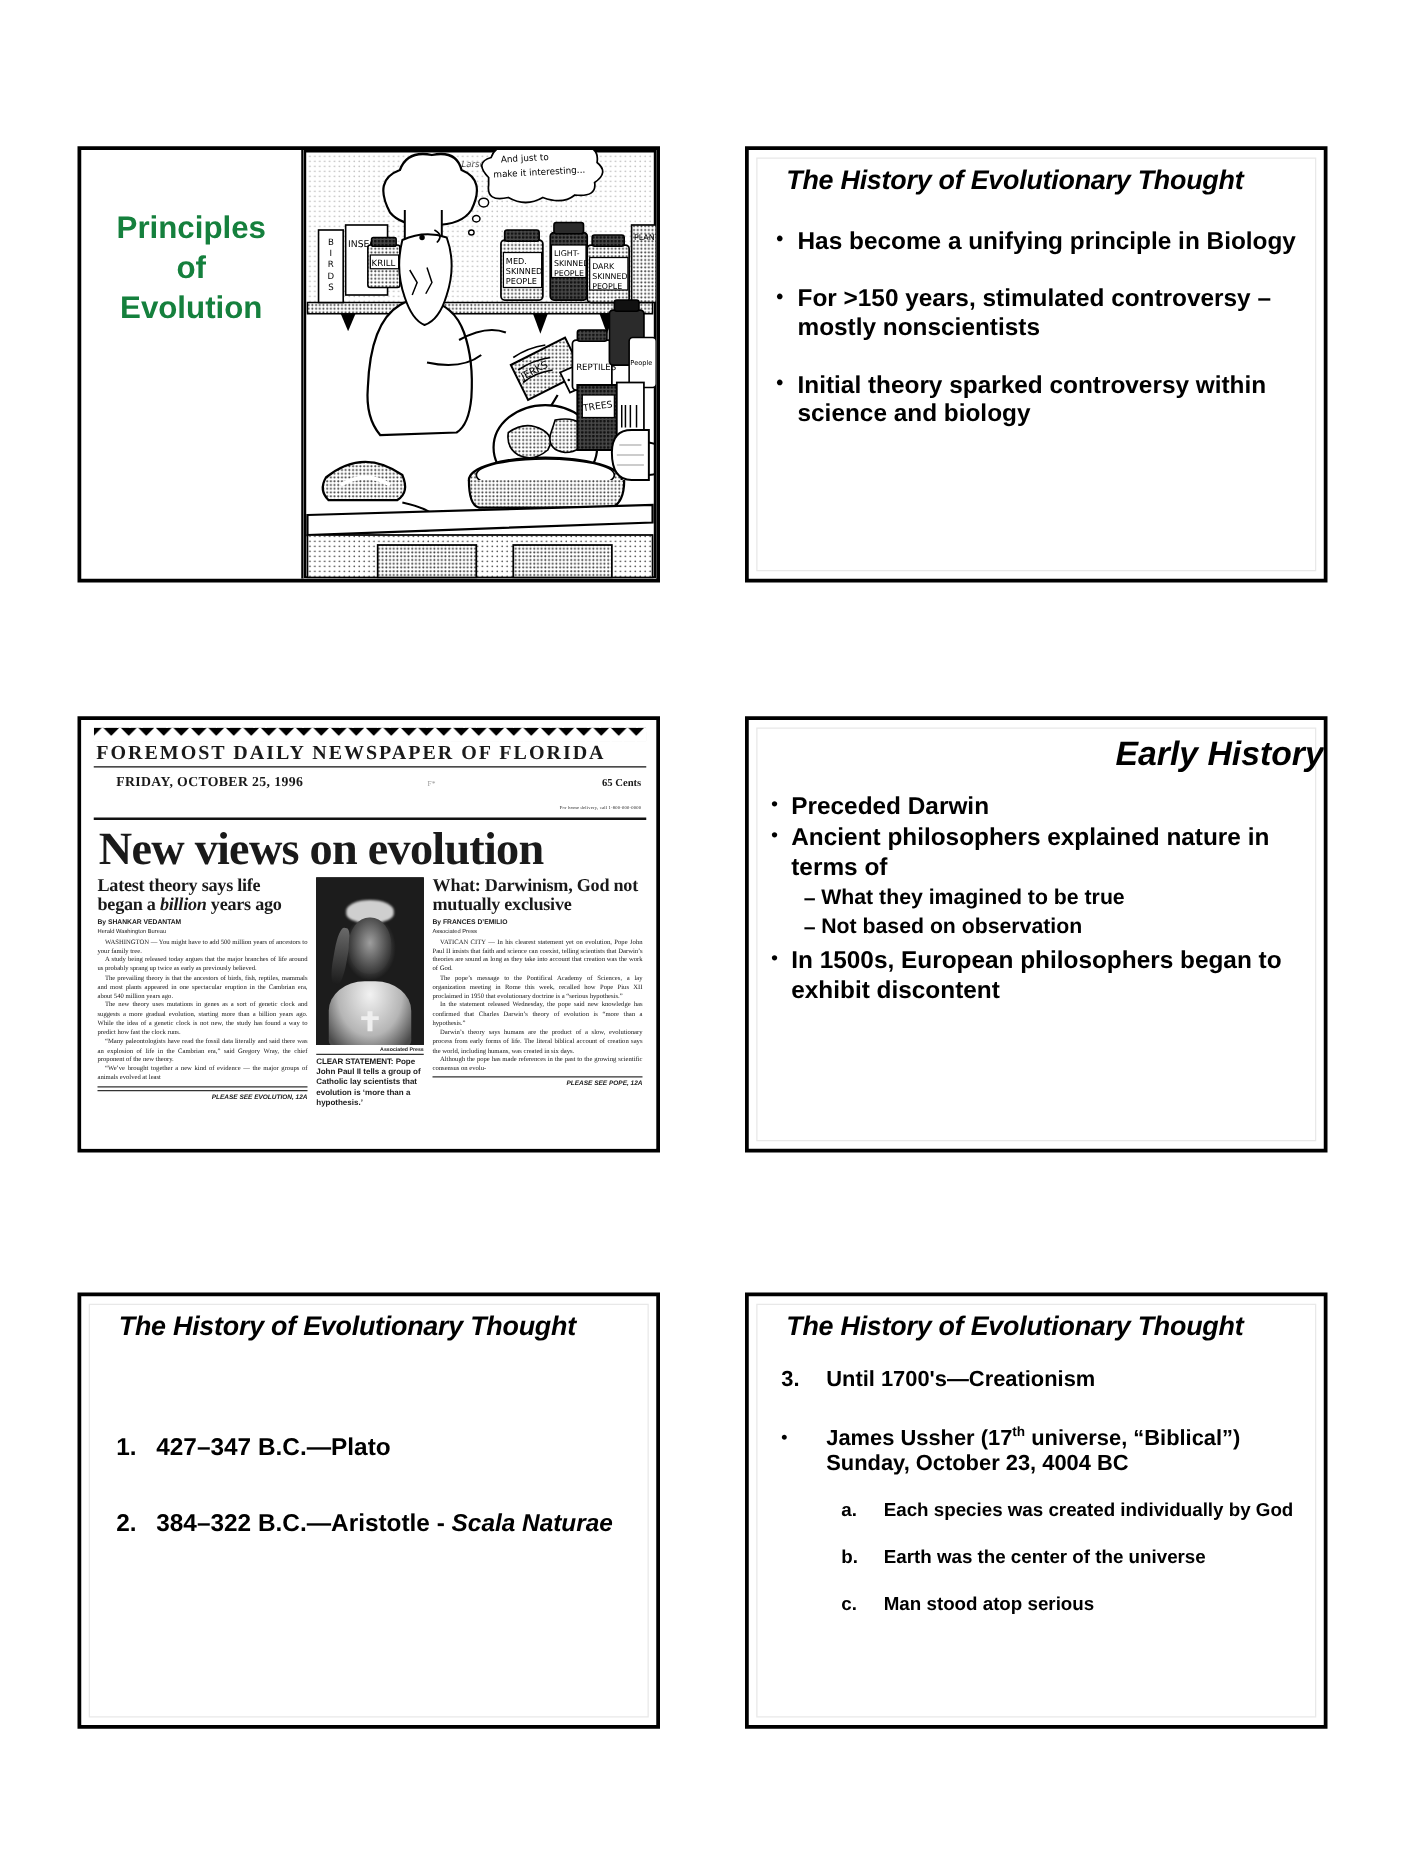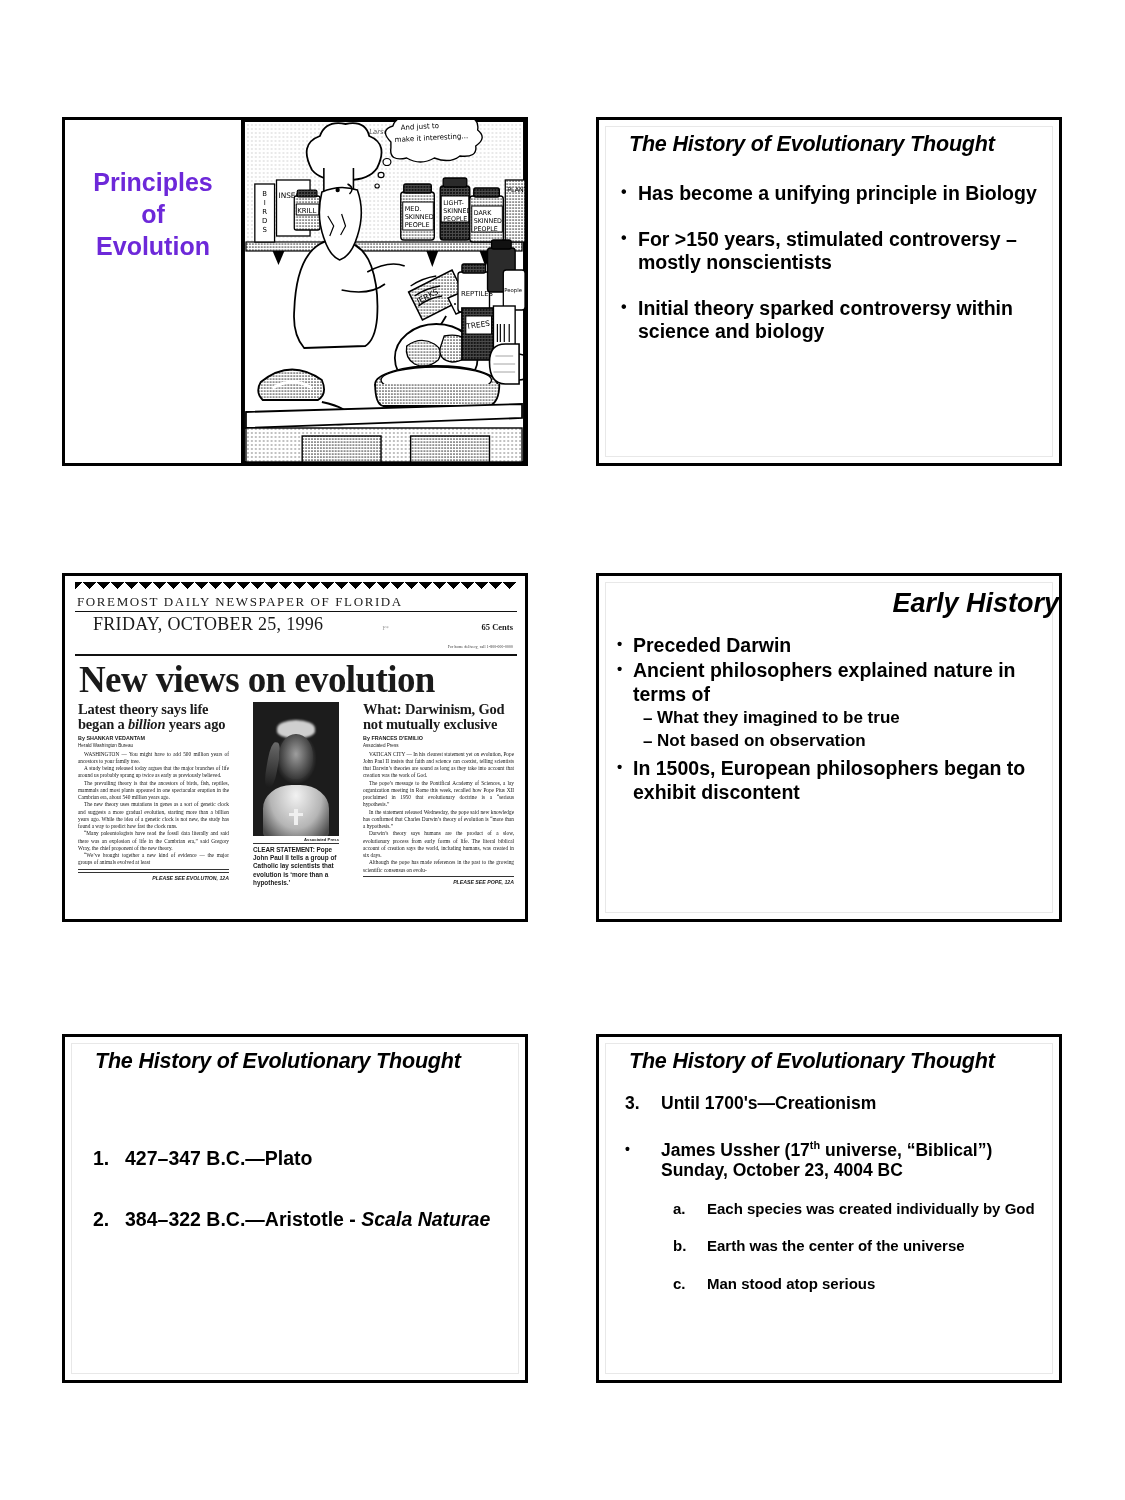--- a/index.html
+++ b/index.html
@@ -109,21 +109,21 @@
 
   
   .s1 .title-block {
     position: absolute;
     left: 0; top: 46px;
     width: 176px;
     text-align: center;
     font-size: 25px;
     font-weight: bold;
     line-height: 1.28;
-    color: #6d28d9;
+    color: #15803d;
   }
   .s1 .divider {
     position: absolute;
     left: 176px; top: 0; bottom: 0;
     width: 2px;
     background: #000;
   }
   .cartoon {
     position: absolute;
     left: 178px; top: 0; right: 0; bottom: 0;
@@ -151,49 +151,49 @@
     overflow: hidden;
   }
   .news .zigzag i {
     position: absolute; inset: 0;
     background:
       repeating-conic-gradient(from 225deg at 50% 0%, #000 0deg 90deg, #fff 90deg 180deg);
     background-size: 14px 11px;
   }
   .news .mast {
     font-variant: small-caps;
-    font-size: 13px;
+    font-size: 16px;
     letter-spacing: 1.6px;
-    font-weight: normal;
+    font-weight: bold;
     padding: 1px 0 1px 2px;
     border-bottom: 1.2px solid #111;
   }
   .news .dateline {
     display: flex;
     align-items: baseline;
     justify-content: space-between;
     border-bottom: 2.5px solid #111;
     padding: 2px 4px 2px 18px;
   }
-  .news .dateline .d1 { font-weight: normal; font-size: 18px; letter-spacing: 0.3px; }
+  .news .dateline .d1 { font-weight: bold; font-size: 11px; letter-spacing: 0.3px; }
   .news .dateline .d2 { font-size: 6px; opacity: .45; }
   .news .dateline .d3 { text-align: right; }
   .news .dateline .price { font-weight: bold; font-size: 8.5px; }
   .news .dateline .sub { font-size: 3.6px; letter-spacing: .2px; }
   .news .headline {
     font-family: "Liberation Serif", serif;
     font-size: 37px;
     font-weight: bold;
     letter-spacing: -0.6px;
     margin: 5px 0 3px 4px;
     line-height: 1.02;
   }
   .news .cols {
     display: flex;
-    gap: 24px;
+    gap: 7px;
     padding: 0 3px;
   }
   .news .col { flex: 1 1 0; position: relative; }
   .news .col.mid { flex: 0 0 86px; }
   .news .sub-head {
     font-size: 14.5px;
     font-weight: bold;
     line-height: 1.06;
     letter-spacing: -0.2px;
     margin-bottom: 3px;

